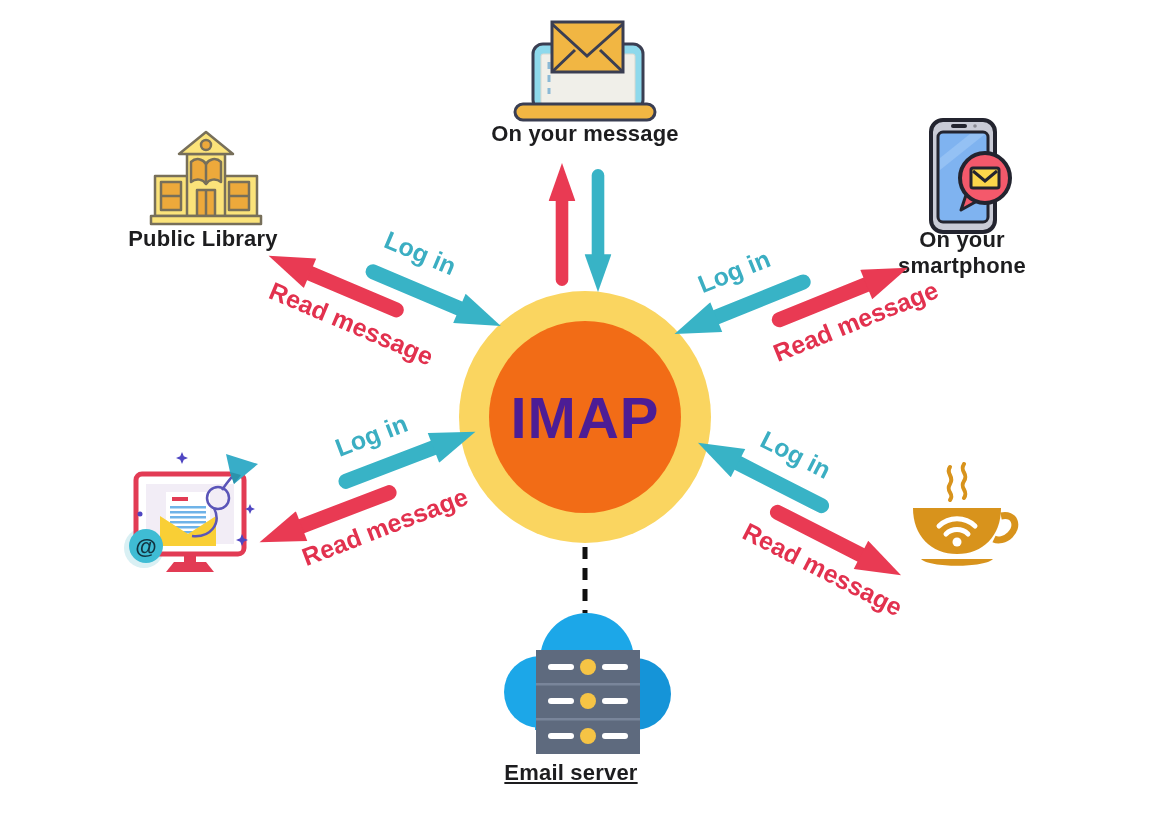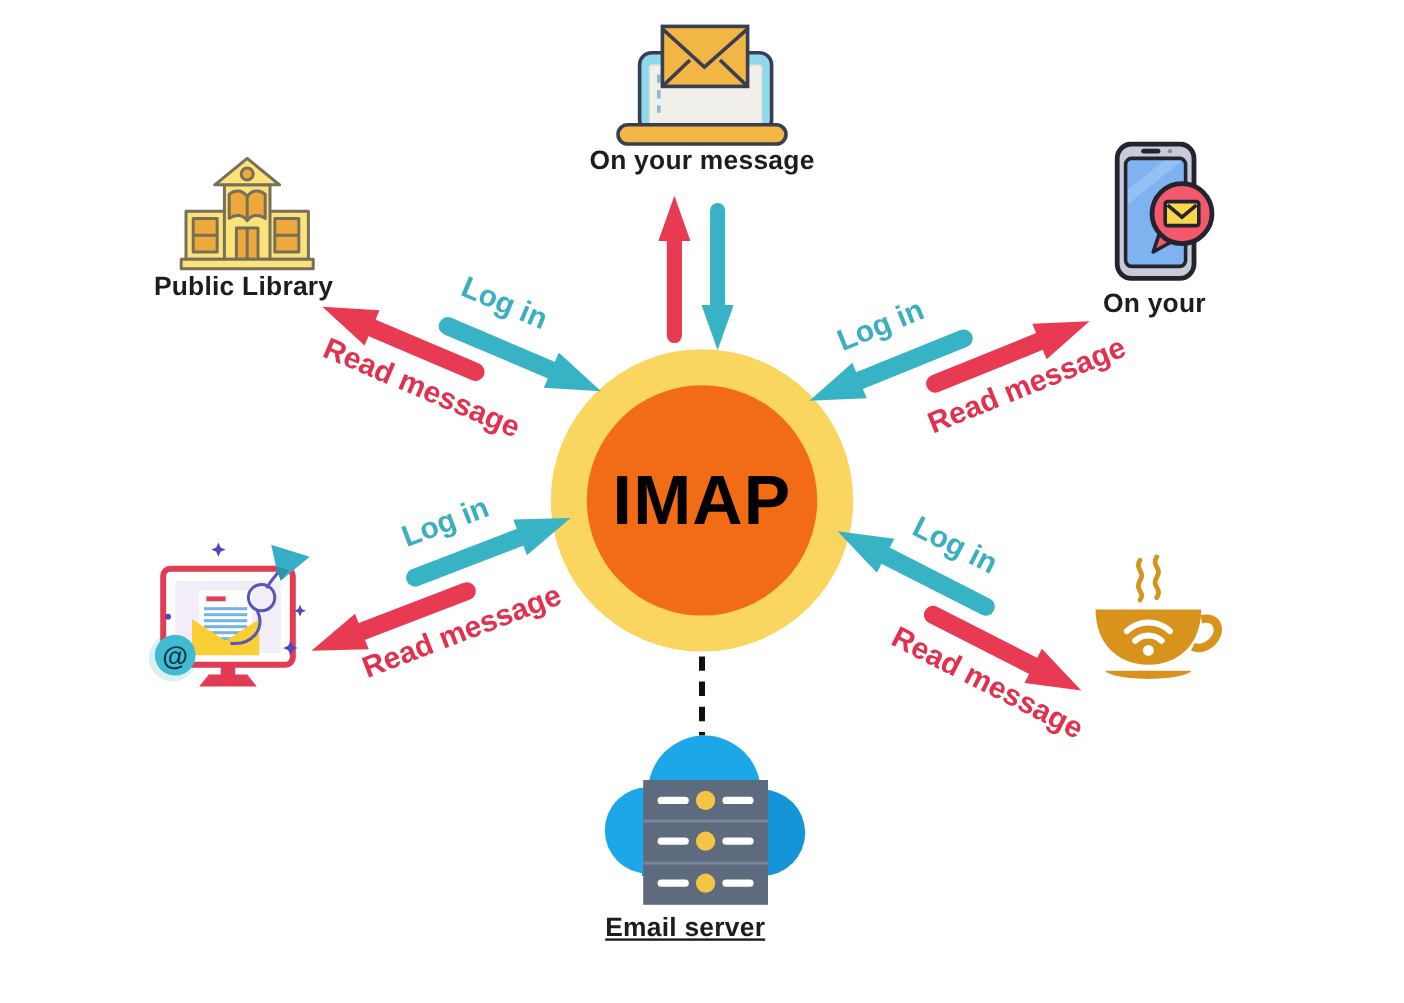--- a/index.html
+++ b/index.html
@@ -20,21 +20,21 @@
   .flip { transform:scaleX(-1); }
   .center-circle {
     position:absolute; left:459px; top:291px; width:252px; height:252px;
     border-radius:50%; background:#FAD560;
     display:flex; align-items:center; justify-content:center;
   }
   .center-inner {
     width:192px; height:192px; border-radius:50%; background:#F26C16;
     display:flex; align-items:center; justify-content:center;
   }
-  .center-text { color:#000000; font-size:58px; font-weight:700; letter-spacing:1px; }
+  .center-text { color:#4c1d95; font-size:58px; font-weight:700; letter-spacing:1px; }
 </style>
 </head>
 <body>
 
 <div class="stage">
 
   <svg width="0" height="0" style="position:absolute" aria-hidden="true">
     <defs>
       <g id="arrow-shape">
         <line x1="10" y1="17" x2="116" y2="17" stroke="currentColor" stroke-width="16" stroke-linecap="round"></line>
@@ -106,22 +106,23 @@
     <rect x="6" y="2" width="64" height="112" rx="12" fill="#C9CBD6" stroke="#23242F" stroke-width="4"></rect>
     <rect x="13" y="14" width="50" height="90" rx="5" fill="#7FB3F0" stroke="#23242F" stroke-width="3"></rect>
     <path d="M15,40 L45,16 L60,16 L15,52 Z" fill="#9AC4F5" opacity="0.8"></path>
     <rect x="26" y="6" width="16" height="4" rx="2" fill="#23242F"></rect>
     <circle cx="50" cy="8" r="1.8" fill="#8A8A93"></circle>
     <path d="M42,74 L36,92 L54,82 Z" fill="#F4596B" stroke="#23242F" stroke-width="3" stroke-linejoin="round"></path>
     <circle cx="60" cy="60" r="25" fill="#F4596B" stroke="#23242F" stroke-width="4"></circle>
     <rect x="46" y="50" width="28" height="20" rx="2" fill="#FBD64B" stroke="#23242F" stroke-width="3"></rect>
     <path d="M48,53 L60,63 L72,53" fill="none" stroke="#23242F" stroke-width="3"></path>
   </svg>
-  <div class="node-label" style="left:878px; top:227px; width:168px;margin-top:13px;">
+  <div class="node-label" style="left:878px; top:227px; width:168px;">
     <span style="display:block">On your</span>
+    <span style="display:block">smartphone</span>
   </div>
 
   <div class="pair" style="left:663px; top:238px; transform:rotate(-22deg);">
     <div class="edge-label login" style="left:48px; top:0;">Log in</div>
     <svg class="arrow flip" style="left:5px; top:34px; color:#38B3C6;" width="150" height="32" viewBox="0 0 160 34">
         <use href="#arrow-shape"></use>
       </svg>
     <svg class="arrow" style="left:100px; top:60px; color:#E93A53;" width="150" height="32" viewBox="0 0 160 34">
         <use href="#arrow-shape"></use>
       </svg>

